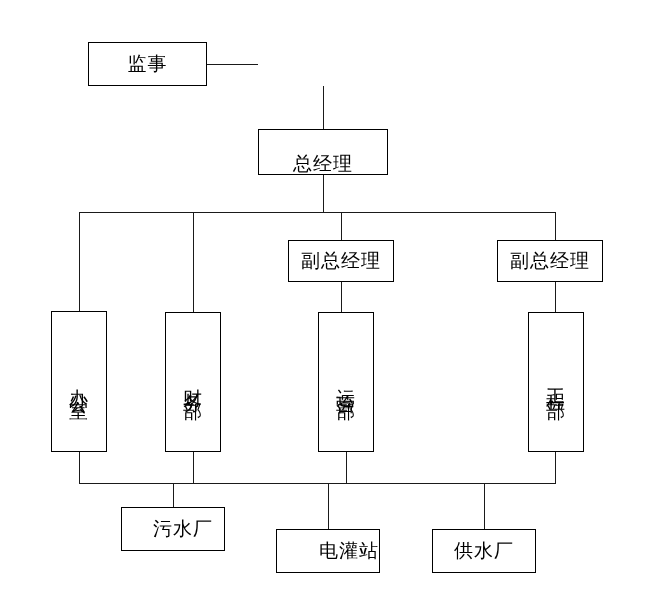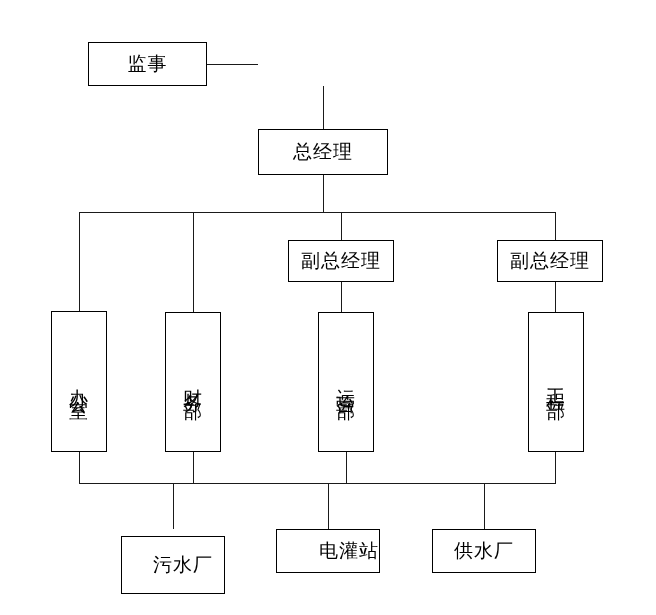--- a/index.html
+++ b/index.html
@@ -70,42 +70,42 @@
     <div class="conn v" style="left: 193px; top: 452px; height: 31px; background: rgb(26, 26, 26);"></div>
     <div class="conn v" style="left: 346px; top: 452px; height: 31px; background: rgb(26, 26, 26);"></div>
     <div class="conn v" style="left: 555px; top: 452px; height: 31px; background: rgb(26, 26, 26);"></div>
     <div class="conn h" style="left: 79px; top: 483px; width: 477px; background: rgb(26, 26, 26);"></div>
     <div class="conn v" style="left: 173px; top: 483px; height: 46px; background: rgb(26, 26, 26);"></div>
     <div class="conn v" style="left: 328px; top: 483px; height: 46px; background: rgb(26, 26, 26);"></div>
     <div class="conn v" style="left: 484px; top: 483px; height: 46px; background: rgb(26, 26, 26);"></div>
     <div class="node" style="left: 88px; top: 42px; width: 119px; height: 44px; border-color: rgb(0, 0, 0);">
       <span class="label">监事</span>
     </div>
-    <div class="node" style="left: 258px; top: 129px; width: 130px; height: 46px; border-color: rgb(0, 0, 0);">
+    <div class="node" style="left: 258px; top: 129px; width: 130px; height: 46px; border-color: rgb(0, 0, 0); align-items: flex-end;">
       <span class="label">总经理</span>
     </div>
     <div class="node" style="left: 288px; top: 240px; width: 106px; height: 42px; border-color: rgb(0, 0, 0);">
       <span class="label">副总经理</span>
     </div>
     <div class="node" style="left: 497px; top: 240px; width: 106px; height: 42px; border-color: rgb(0, 0, 0);">
       <span class="label">副总经理</span>
     </div>
     <div class="node vertical" style="left: 51px; top: 311px; width: 56px; height: 141px; border-color: rgb(0, 0, 0);">
       <span class="label">办公室</span>
     </div>
     <div class="node vertical" style="left: 165px; top: 312px; width: 56px; height: 140px; border-color: rgb(0, 0, 0);">
       <span class="label">财务部</span>
     </div>
     <div class="node vertical" style="left: 318px; top: 312px; width: 56px; height: 140px; border-color: rgb(0, 0, 0);">
       <span class="label">运营部</span>
     </div>
     <div class="node vertical" style="left: 528px; top: 312px; width: 56px; height: 140px; border-color: rgb(0, 0, 0);">
       <span class="label">工程部</span>
     </div>
-    <div class="node" style="left: 121px; top: 536px; width: 104px; height: 58px; border-color: rgb(0, 0, 0); padding-left: 20px;">
+    <div class="node" style="left: 121px; top: 507px; width: 104px; height: 44px; border-color: rgb(0, 0, 0); padding-left: 20px;">
       <span class="label">污水厂</span>
     </div>
     <div class="node" style="left: 276px; top: 529px; width: 104px; height: 44px; border-color: rgb(0, 0, 0); justify-content: flex-end;">
       <span class="label">电灌站</span>
     </div>
     <div class="node" style="left: 432px; top: 529px; width: 104px; height: 44px; border-color: rgb(0, 0, 0);">
       <span class="label">供水厂</span>
     </div>
   </div>
 

